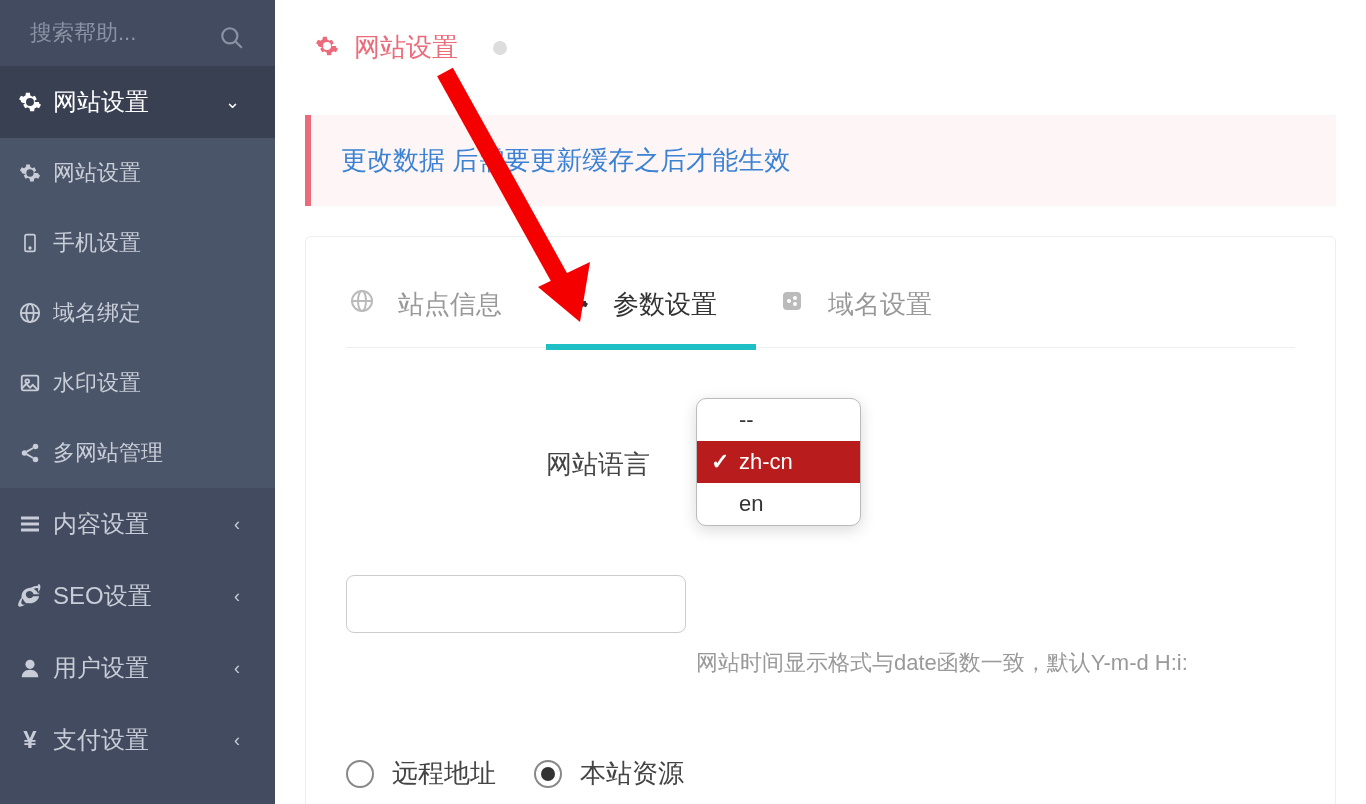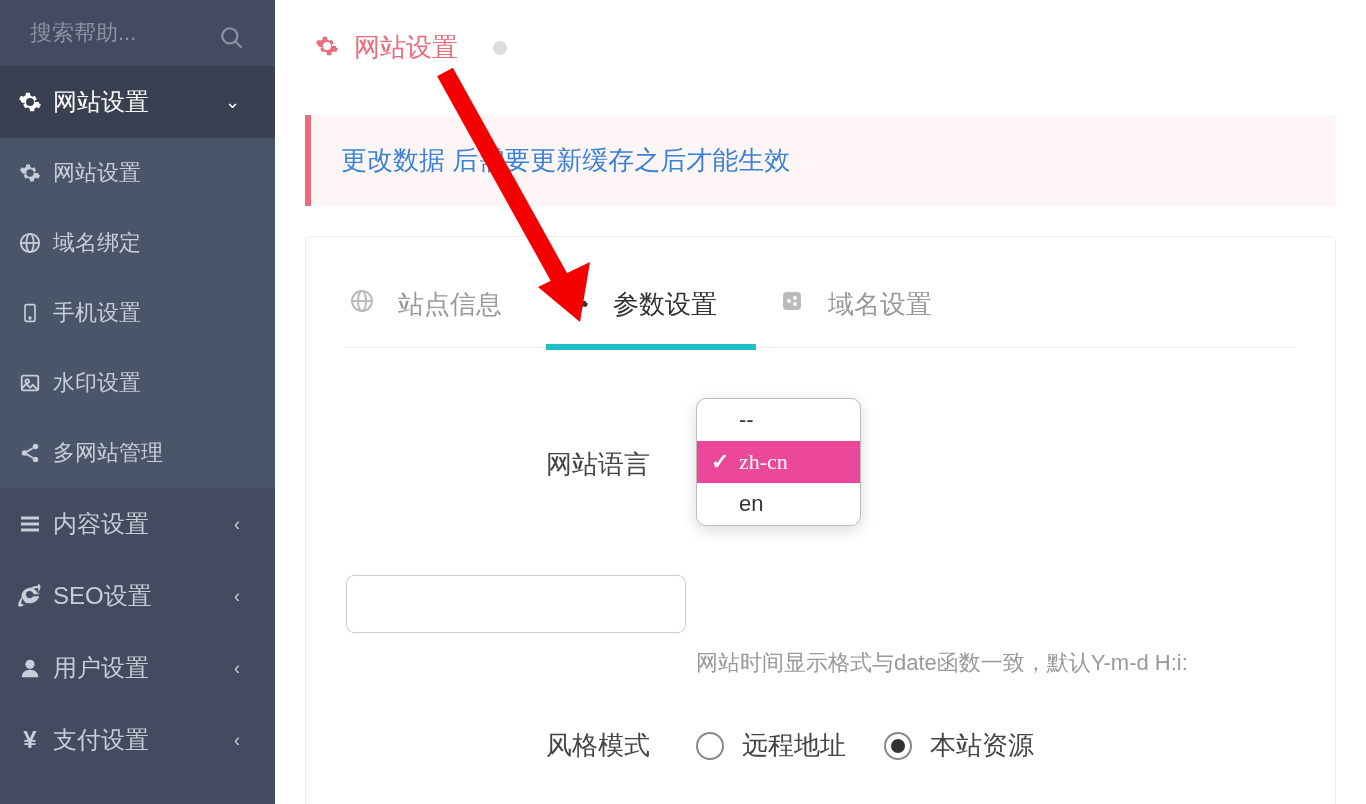--- a/index.html
+++ b/index.html
@@ -142,21 +142,21 @@
       font-size: 26px;
       color: #444;
       padding-right: 46px;
     }
     .form-control { flex: 1; }
     .form-hint {
       font-size: 22px;
       color: #999;
       margin-top: 15px;
       margin-left: 350px;
-      margin-bottom: 50px;
+      margin-bottom: 78px;
     }
     
     .text-input {
       width: 340px;
       height: 58px;
       border: 1px solid #ccc;
       border-radius: 8px;
       font-size: 22px;
       padding: 0 15px;
     }
@@ -172,23 +172,22 @@
       z-index: 100;
     }
     .dropdown-item {
       padding: 8px 15px 8px 42px;
       font-size: 22px;
       color: #333;
       cursor: pointer;
       position: relative;
     }
     .dropdown-item.selected {
-      background: #ec4899;
+      background: #b91c1c;
       color: #fff;
-      font-family: Liberation Serif, serif;
     }
     .dropdown-item.selected::before {
       content: '✓';
       position: absolute;
       left: 14px;
       font-weight: bold;
     }
     
     .radio-group { display: flex; gap: 38px; align-items: center; text-align: right; }
     .radio-option { display: flex; align-items: center; gap: 18px; font-size: 26px; color: #444; cursor: pointer; }
@@ -243,37 +242,37 @@
     <span class="nav-icon">
         <svg width="22" height="22" viewBox="0 0 24 24" fill="currentColor">
           <path d="M12 8a4 4 0 100 8 4 4 0 000-8zm9 4a8 8 0 01-.1 1.2l2.1 1.6-2 3.5-2.5-1a8 8 0 01-2 1.2l-.4 2.7h-4l-.4-2.7a8 8 0 01-2-1.2l-2.5 1-2-3.5 2.1-1.6A8 8 0 013 12a8 8 0 01.1-1.2L1 9.2l2-3.5 2.5 1a8 8 0 012-1.2L7.9 2.8h4l.4 2.7a8 8 0 012 1.2l2.5-1 2 3.5-2.1 1.6c.1.4.1.8.1 1.2z"></path>
         </svg>
       </span>
     <span>网站设置</span>
   </div>
 
   <div class="nav-item sub">
     <span class="nav-icon">
+        <svg width="20" height="22" viewBox="0 0 24 24" fill="none" stroke="currentColor" stroke-width="2">
+          <rect x="6" y="2" width="12" height="20" rx="2"></rect>
+          <circle cx="12" cy="18" r="1" fill="currentColor"></circle>
+        </svg>
+      </span>
+    <span>手机设置</span>
+  </div>
+
+  <div class="nav-item sub">
+    <span class="nav-icon">
         <svg width="22" height="22" viewBox="0 0 24 24" fill="none" stroke="currentColor" stroke-width="2">
           <circle cx="12" cy="12" r="10"></circle>
           <ellipse cx="12" cy="12" rx="4" ry="10"></ellipse>
           <line x1="2" y1="12" x2="22" y2="12"></line>
         </svg>
       </span>
     <span>域名绑定</span>
-  </div>
-
-  <div class="nav-item sub">
-    <span class="nav-icon">
-        <svg width="20" height="22" viewBox="0 0 24 24" fill="none" stroke="currentColor" stroke-width="2">
-          <rect x="6" y="2" width="12" height="20" rx="2"></rect>
-          <circle cx="12" cy="18" r="1" fill="currentColor"></circle>
-        </svg>
-      </span>
-    <span>手机设置</span>
   </div>
 
   <div class="nav-item sub">
     <span class="nav-icon">
         <svg width="22" height="22" viewBox="0 0 24 24" fill="none" stroke="currentColor" stroke-width="2">
           <rect x="3" y="4" width="18" height="16" rx="2"></rect>
           <circle cx="9" cy="10" r="2"></circle>
           <path d="M3 18l5-5 4 4 3-3 6 6"></path>
         </svg>
       </span>
@@ -388,21 +387,20 @@
       </div>
 
       <div class="form-row" style="margin-top:30px;margin-bottom:10px">
         <div class="form-control">
           <input class="text-input" value="" style="">
         </div>
       </div>
       <div class="form-hint">网站时间显示格式与date函数一致，默认Y-m-d H:i:</div>
 
       <div class="form-row">
-        <div class="form-label">风格模式</div>
         <div class="form-control">
           <div class="radio-group">
             <label class="radio-option">
               <span class="radio-circle"></span>
               <span>远程地址</span>
             </label>
             <label class="radio-option">
               <span class="radio-circle checked"></span>
               <span>本站资源</span>
             </label>

